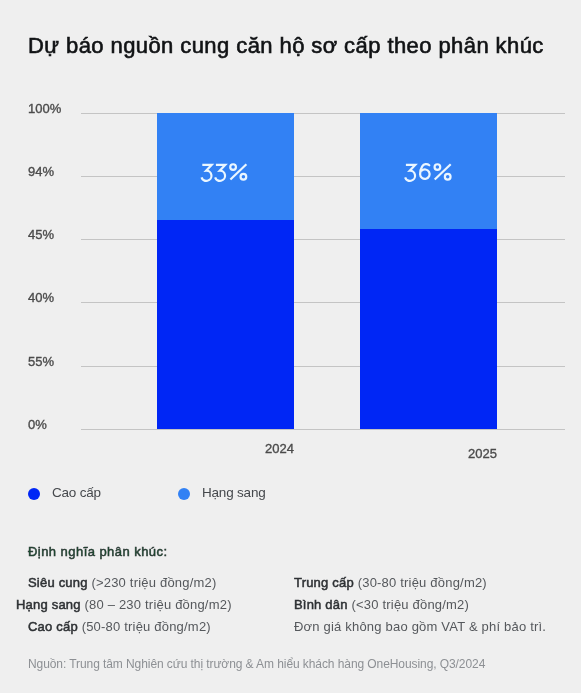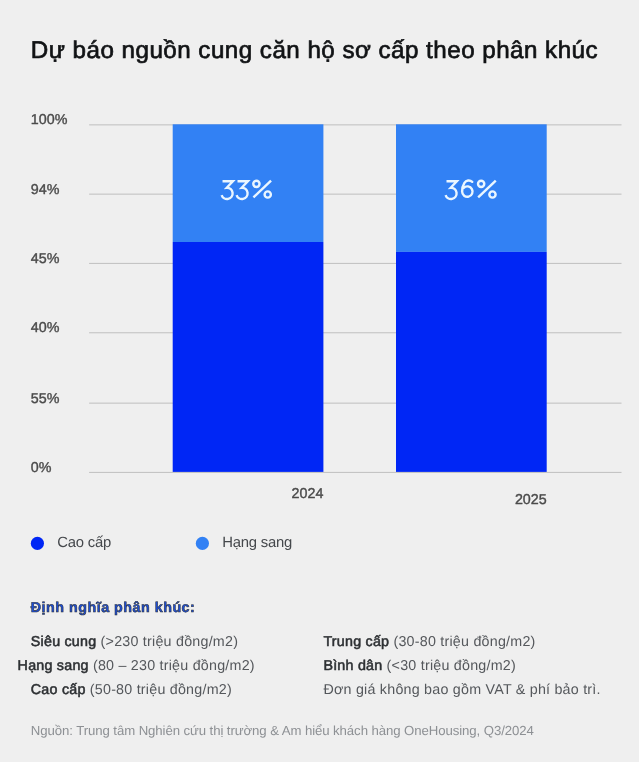--- a/index.html
+++ b/index.html
@@ -31,22 +31,22 @@
   .pct { position:absolute; left:0; top:0; right:0; bottom:0; }
   .pct-svg { position:absolute; left:0; top:0; }
   .pct-txt { position:absolute; left:0; top:45px; width:100%; text-align:center;
              color:transparent; font-size:25px; font-weight:400; }
   .xlab { position:absolute; text-align:right; font-size:13px; color:#4b4b4b;
           -webkit-text-stroke:0.35px #4b4b4b; }
 
   .ldot { position:absolute; width:12px; height:12px; border-radius:50%; }
   .ltext { position:absolute; font-size:13.5px; color:#45484c; white-space:nowrap; letter-spacing:-0.2px; }
 
-  .defhead { position:absolute; left:28px; font-size:13px; color:#1d4ed8;
-             font-weight:700; -webkit-text-stroke:0.5px #2e3134; letter-spacing:0.45px; white-space:nowrap; }
+  .defhead { position:absolute; left:28px; font-size:13px; color:#14532d;
+             font-weight:400; -webkit-text-stroke:0.5px #2e3134; letter-spacing:0.45px; white-space:nowrap; }
   .defrow { position:absolute; font-size:13px; color:#55585c; white-space:nowrap; letter-spacing:0.2px; }
   .defrow .t { color:#2e3134; -webkit-text-stroke:0.5px #2e3134; }
   .source { position:absolute; left:28px; font-size:12px; color:#8d9094; white-space:nowrap; letter-spacing:-0.08px; }
 </style>
 </head>
 <body>
 
 <div class="page">
   <div class="title">Dự báo nguồn cung căn hộ sơ cấp theo phân khúc</div>
 

